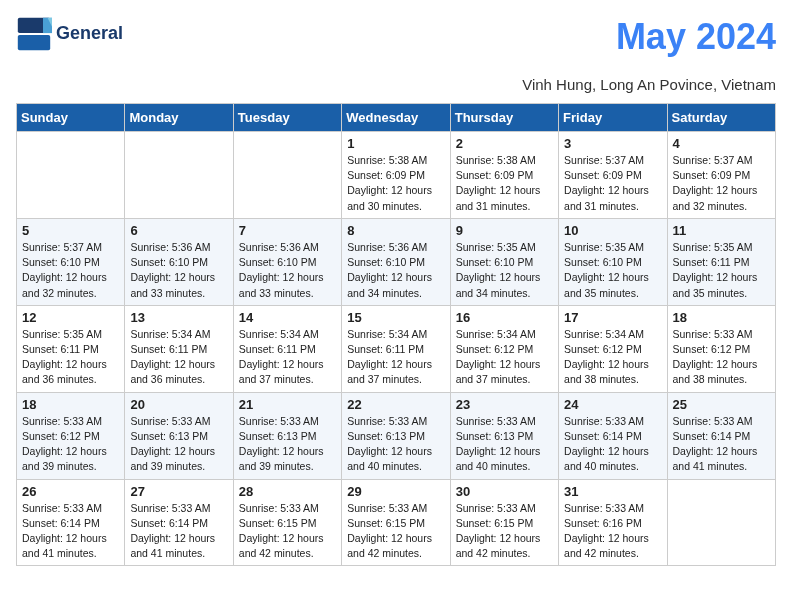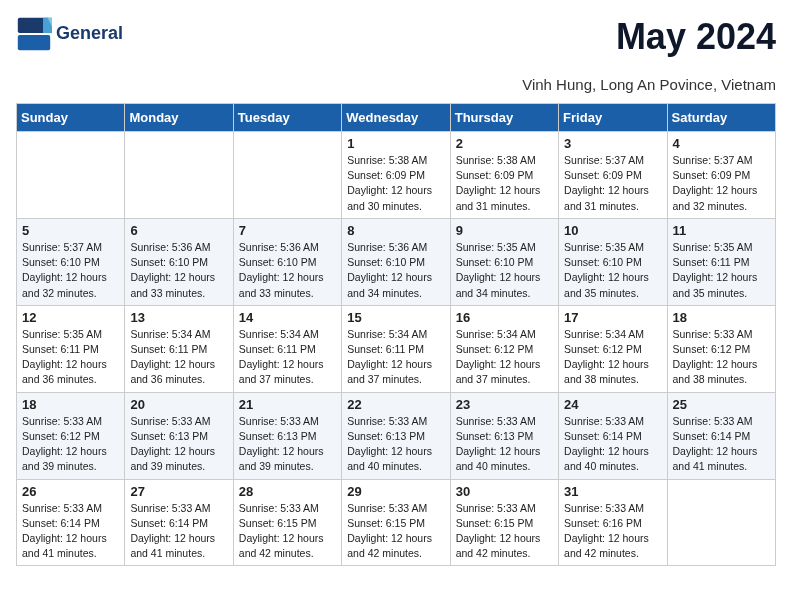--- a/index.html
+++ b/index.html
@@ -30,21 +30,21 @@
       width: 36px;
       height: 36px;
       margin-right: 4px;
     }
     .title-block {
       text-align: right;
     }
     .month-title {
       font-size: 36px;
       font-weight: bold;
-      color: #0f172a;
+      color: #3b82f6;
     }
     .location {
       font-size: 15px;
       color: #333;
       margin-top: 18px;
     }
     .calendar {
       width: 100%;
       border-collapse: collapse;
     }

